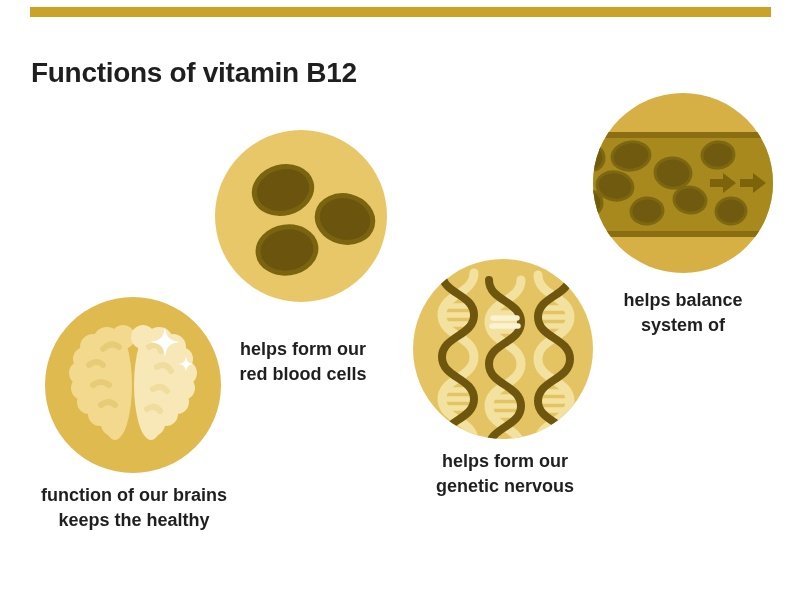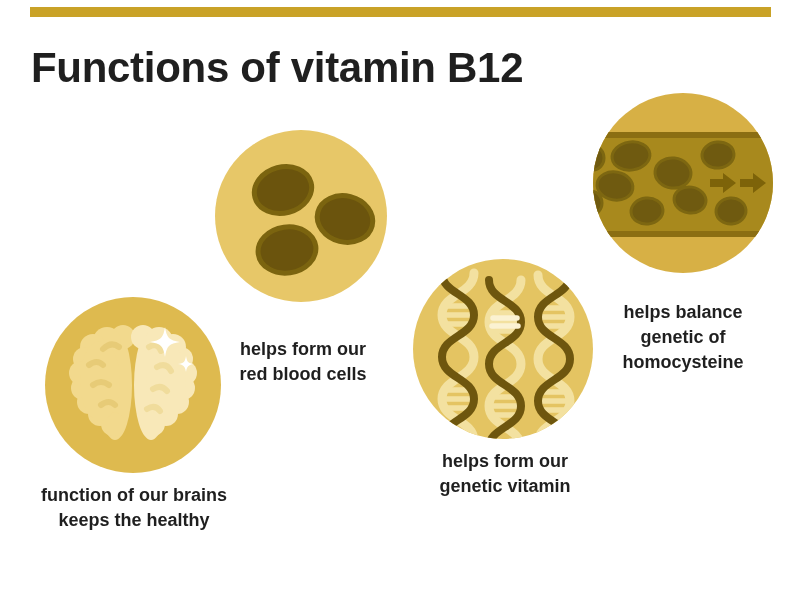--- a/index.html
+++ b/index.html
@@ -7,34 +7,34 @@
     --c1:#e7c768; --cell-fill:#6b540d; --cell-ring:#7b640f;
     --c2:#d7b045; --band:#a8891d; --band-line:#8b6e12; --vcell:#6f5a10; --vcell-ring:#7d6711; --arrow:#7d6309;
     --c3:#e4c462; --dna-dark:#6e560e; --dna-light:#f3e1a0; --dna-bright:#fbf2d2;
     --c4:#deba4f; --hemi-l:#f2d98d; --hemi-r:#f8e8b8; --sq-l:#e7cb77; --sq-r:#f0dc9c; --sparkle:#ffffff;
   }
   *{margin:0;padding:0;box-sizing:border-box}
   html,body{width:800px;height:600px}
   body{position:relative;background:var(--bg);font-family:"Liberation Sans","DejaVu Sans",sans-serif;overflow:hidden}
   .abs{position:absolute}
   .topbar{left:30px;top:7px;width:741px;height:10px;background:var(--bar)}
-  .title{left:31px;top:44px;font-size:42px;font-weight:700;color:var(--ink);letter-spacing:-0.3px;white-space:nowrap}
+  .title{left:31px;top:57px;font-size:28px;font-weight:700;color:var(--ink);letter-spacing:-0.3px;white-space:nowrap}
   .circle{border-radius:50%;overflow:hidden}
   .circle svg{display:block}
   .c-rbc{left:215px;top:130px;width:172px;height:172px;background:var(--c1)}
   .c-vessel{left:593px;top:93px;width:180px;height:180px;background:var(--c2)}
   .c-dna{left:413px;top:259px;width:180px;height:180px;background:var(--c3)}
   .c-brain{left:45px;top:297px;width:176px;height:176px;background:var(--c4)}
   .band{position:absolute;left:0;top:39px;width:180px;height:105px;background:var(--band);
         border-top:6px solid var(--band-line);border-bottom:6px solid var(--band-line)}
   .vessel-art{position:absolute;left:0;top:0}
   .caption{color:var(--ink);font-size:18px;font-weight:700;line-height:25px;text-align:center}
   .caption span{display:block;white-space:nowrap}
   .cap-rbc{left:203px;top:337px;width:200px}
-  .cap-vessel{left:583px;top:300px;width:200px}
+  .cap-vessel{left:583px;top:288px;width:200px}
   .cap-dna{left:405px;top:449px;width:200px}
   .cap-brain{left:19px;top:483px;width:230px}
   
   .rbc-cell{fill:var(--cell-fill);stroke:var(--cell-ring);stroke-width:5}
   .v-cell{fill:var(--vcell);stroke:var(--vcell-ring);stroke-width:3}
   .v-arrow{fill:var(--arrow)}
   .dna-dark{fill:none;stroke:var(--dna-dark);stroke-width:8;stroke-linecap:round}
   .dna-light{fill:none;stroke:var(--dna-light);stroke-width:9;stroke-linecap:round}
   .rung{stroke:var(--dna-light);stroke-width:5.5;stroke-linecap:round}
   .rung-bright{stroke:var(--dna-bright);stroke-width:5.5;stroke-linecap:round}
@@ -75,22 +75,21 @@
     <ellipse class="v-cell" cx="0" cy="65" rx="11" ry="12"></ellipse>
     <ellipse class="v-cell" cx="-2" cy="110" rx="11" ry="12"></ellipse>
     <g>
       <path class="v-arrow" transform="translate(117,80)" d="M0,6 h13 v-6 l13,10 l-13,10 v-6 h-13 z"></path>
       <path class="v-arrow" transform="translate(147,80)" d="M0,6 h13 v-6 l13,10 l-13,10 v-6 h-13 z"></path>
     </g>
   </svg>
 </div>
 <div class="abs caption cap-vessel">
   <span>helps balance</span>
-  <span>genetic of</span>
-  <span>homocysteine</span>
+  <span>system of</span>
 </div>
 
 <div class="abs circle c-dna">
   <svg width="180" height="180" viewBox="0 0 180 180">
     <defs>
       <g id="helix">
         <path class="dna-light" d="M16,0 C16,21 -16,21 -16,42 C-16,63 16,63 16,84 C16,105 -16,105 -16,126 C-16,147 16,147 16,168"></path>
         <line class="rung" x1="-11" y1="33" x2="11" y2="33"></line>
         <line class="rung" x1="-12" y1="42" x2="12" y2="42"></line>
         <line class="rung" x1="-11" y1="51" x2="11" y2="51"></line>
@@ -104,21 +103,21 @@
     <g transform="translate(92,21)">
       <use href="#helix"></use>
       <line class="rung-bright" x1="-12" y1="38" x2="12" y2="38"></line>
       <line class="rung-bright" x1="-13" y1="46" x2="13" y2="46"></line>
     </g>
     <use href="#helix" transform="translate(141,16) scale(-1,1)"></use>
   </svg>
 </div>
 <div class="abs caption cap-dna">
   <span>helps form our</span>
-  <span>genetic vitamin</span>
+  <span>genetic nervous</span>
 </div>
 
 <div class="abs circle c-brain">
   <svg width="176" height="176" viewBox="0 0 176 176">
     <defs>
       <path id="spark" d="M0,-13 C1.5,-3.5 3.5,-1.5 13,0 C3.5,1.5 1.5,3.5 0,13 C-1.5,3.5 -3.5,1.5 -13,0 C-3.5,-1.5 -1.5,-3.5 0,-13 Z"></path>
     </defs>
 
     <g class="hemi-l">
       <ellipse cx="70" cy="88" rx="17" ry="55"></ellipse>

